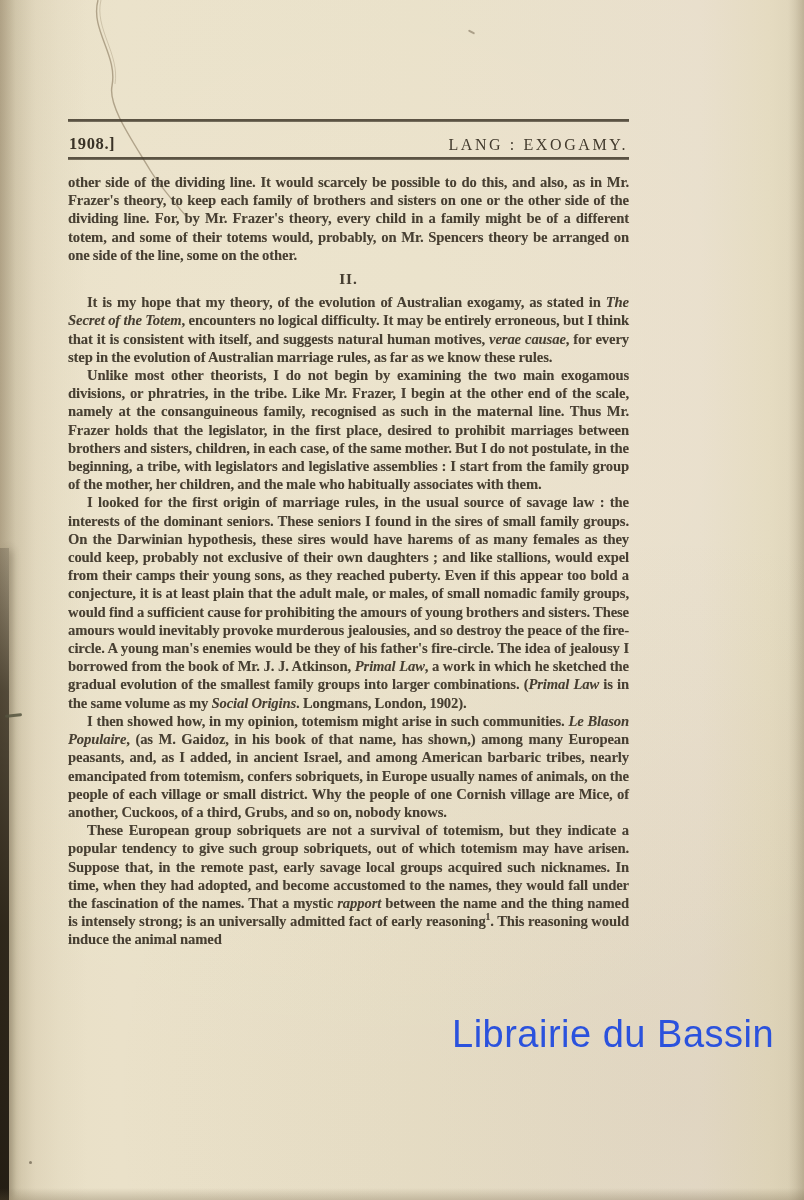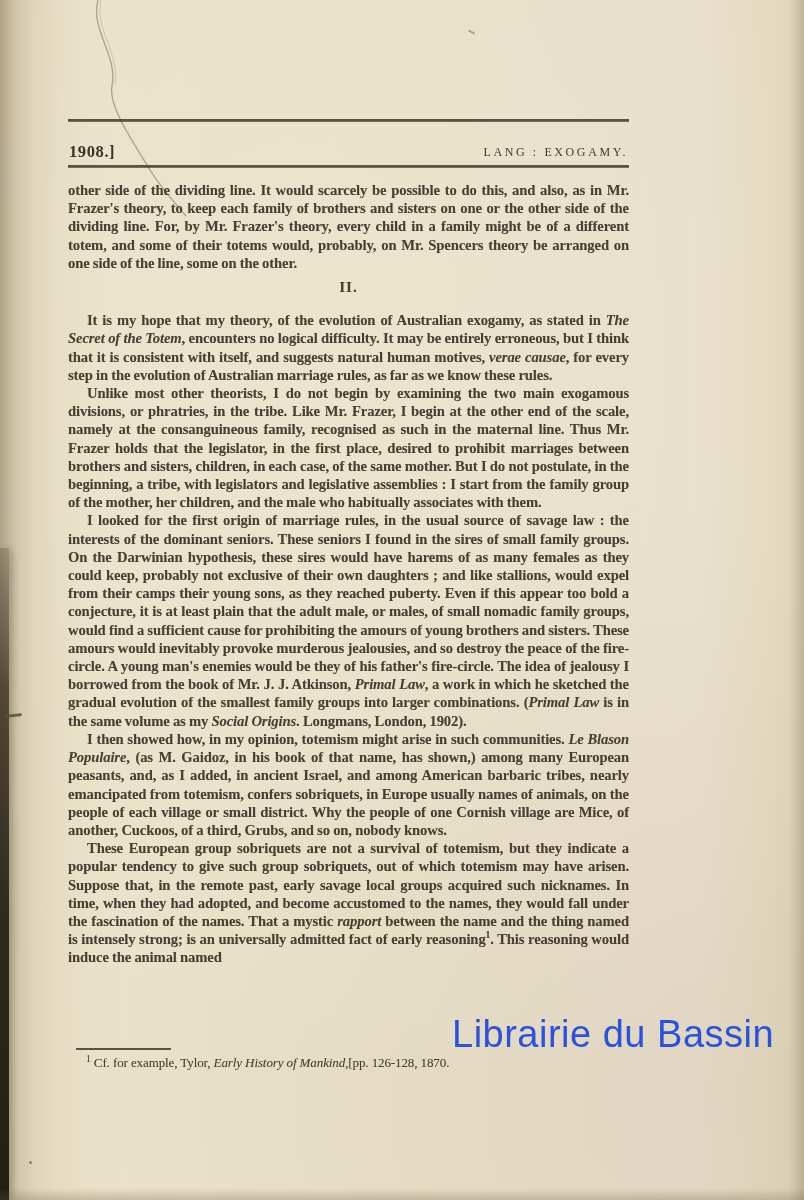--- a/index.html
+++ b/index.html
@@ -36,32 +36,32 @@
     transform:rotate(-7deg);border-radius:2px;opacity:.85;}
   .paper-speck-1{position:absolute;left:29px;top:1161px;width:3px;height:3px;border-radius:50%;
     background:rgba(72,62,46,.55);}
   .paper-speck-2{position:absolute;left:468px;top:31px;width:7px;height:2px;border-radius:2px;
     background:rgba(96,80,58,.45);transform:rotate(28deg);}
 
   
   .content{position:absolute;left:68px;top:119px;width:561px;color:#463e31;}
   .double-rule{height:2px;border-top:2px solid rgba(66,58,44,.85);
     border-bottom:1px solid rgba(66,58,44,.70);}
-  .header-row{display:flex;align-items:center;padding:20px 1px 3px 1px;}
+  .header-row{display:flex;align-items:flex-end;padding:12px 1px 3px 1px;}
   .header-side{flex:1;}
   .header-side.right{text-align:right;}
   .running-year,.running-page{font-weight:bold;font-size:16.5px;letter-spacing:.6px;color:#3a3327;}
-  .running-title{font-size:12px;letter-spacing:2.6px;color:#423a2d;white-space:nowrap;}
+  .running-title{font-size:16px;letter-spacing:2.6px;color:#423a2d;white-space:nowrap;}
 
   .body-text{margin-top:13px;font-size:14.6px;line-height:18.2px;text-align:justify;
     letter-spacing:-0.1px;word-spacing:-0.3px;color:#473f32;
     text-shadow:0.2px 0.2px 0 rgba(60,50,40,.25);}
   .body-text p.para{margin:0;}
   .body-text p.indent{text-indent:19px;}
-  .section-heading{text-align:center;font-size:15px;letter-spacing:1px;margin:6px 0 15px 0;
+  .section-heading{text-align:center;font-size:15px;letter-spacing:1px;margin:6px 0 5px 0;
     text-indent:0;}
   .body-text i{font-style:italic;}
   sup{font-size:9.5px;vertical-align:super;line-height:0;}
 
   
   .footnote-block{position:absolute;left:68px;top:1048px;width:561px;color:#453d30;}
   .footnote-rule{width:95px;border-top:2px solid rgba(66,58,44,.85);margin:0 0 5px 8px;}
   .footnote-text{font-size:13px;line-height:16px;letter-spacing:-0.1px;padding-left:18px;
     text-shadow:0.2px 0.2px 0 rgba(60,50,40,.2);}
 
@@ -99,20 +99,16 @@
         <p class="para"><span>other side of the dividing line. It would scarcely be possible to do this, and also, as in Mr. Frazer's theory, to keep each family of brothers and sisters on one or the other side of the dividing line. For, by Mr. Frazer's theory, every child in a family might be of a different totem, and some of their totems would, probably, on Mr. Spencers theory be arranged on one side of the line, some on the other.</span></p>
         <div class="section-heading">II.</div>
         <p class="para indent"><span>It is my hope that my theory, of the evolution of Australian exogamy, as stated in </span><i>The Secret of the Totem</i><span>, encounters no logical difficulty. It may be entirely erroneous, but I think that it is consistent with itself, and suggests natural human motives, </span><i>verae causae</i><span>, for every step in the evolution of Australian marriage rules, as far as we know these rules.</span></p>
         <p class="para indent"><span>Unlike most other theorists, I do not begin by examining the two main exogamous divisions, or phratries, in the tribe. Like Mr. Frazer, I begin at the other end of the scale, namely at the consanguineous family, recognised as such in the maternal line. Thus Mr. Frazer holds that the legislator, in the first place, desired to prohibit marriages between brothers and sisters, children, in each case, of the same mother. But I do not postulate, in the beginning, a tribe, with legislators and legislative assemblies : I start from the family group of the mother, her children, and the male who habitually associates with them.</span></p>
         <p class="para indent"><span>I looked for the first origin of marriage rules, in the usual source of savage law : the interests of the dominant seniors. These seniors I found in the sires of small family groups. On the Darwinian hypothesis, these sires would have harems of as many females as they could keep, probably not exclusive of their own daughters ; and like stallions, would expel from their camps their young sons, as they reached puberty. Even if this appear too bold a conjecture, it is at least plain that the adult male, or males, of small nomadic family groups, would find a sufficient cause for prohibiting the amours of young brothers and sisters. These amours would inevitably provoke murderous jealousies, and so destroy the peace of the fire-circle. A young man's enemies would be they of his father's fire-circle. The idea of jealousy I borrowed from the book of Mr. J. J. Atkinson, </span><i>Primal Law</i><span>, a work in which he sketched the gradual evolution of the smallest family groups into larger combinations. (</span><i>Primal Law</i><span> is in the same volume as my </span><i>Social Origins</i><span>. Longmans, London, 1902).</span></p>
         <p class="para indent"><span>I then showed how, in my opinion, totemism might arise in such communities. </span><i>Le Blason Populaire</i><span>, (as M. Gaidoz, in his book of that name, has shown,) among many European peasants, and, as I added, in ancient Israel, and among American barbaric tribes, nearly emancipated from totemism, confers sobriquets, in Europe usually names of animals, on the people of each village or small district. Why the people of one Cornish village are Mice, of another, Cuckoos, of a third, Grubs, and so on, nobody knows.</span></p>
         <p class="para indent"><span>These European group sobriquets are not a survival of totemism, but they indicate a popular tendency to give such group sobriquets, out of which totemism may have arisen. Suppose that, in the remote past, early savage local groups acquired such nicknames. In time, when they had adopted, and become accustomed to the names, they would fall under the fascination of the names. That a mystic </span><i>rapport</i><span> between the name and the thing named is intensely strong; is an universally admitted fact of early reasoning</span><sup>1</sup><span>. This reasoning would induce the animal named</span></p>
       </div>
   </div>
 
-  <div class="footnote-block">
-    <div class="footnote-rule"></div>
-    <div class="footnote-text"><sup>1</sup><span> Cf. for example, Tylor, </span><i>Early History of Mankind,</i><span>[pp. 126-128, 1870.</span></div>
-  </div>
 
   <div class="watermark" style="color: rgb(43, 82, 221);">Librairie du Bassin</div>
 
 </div>
 
 </body></html>

